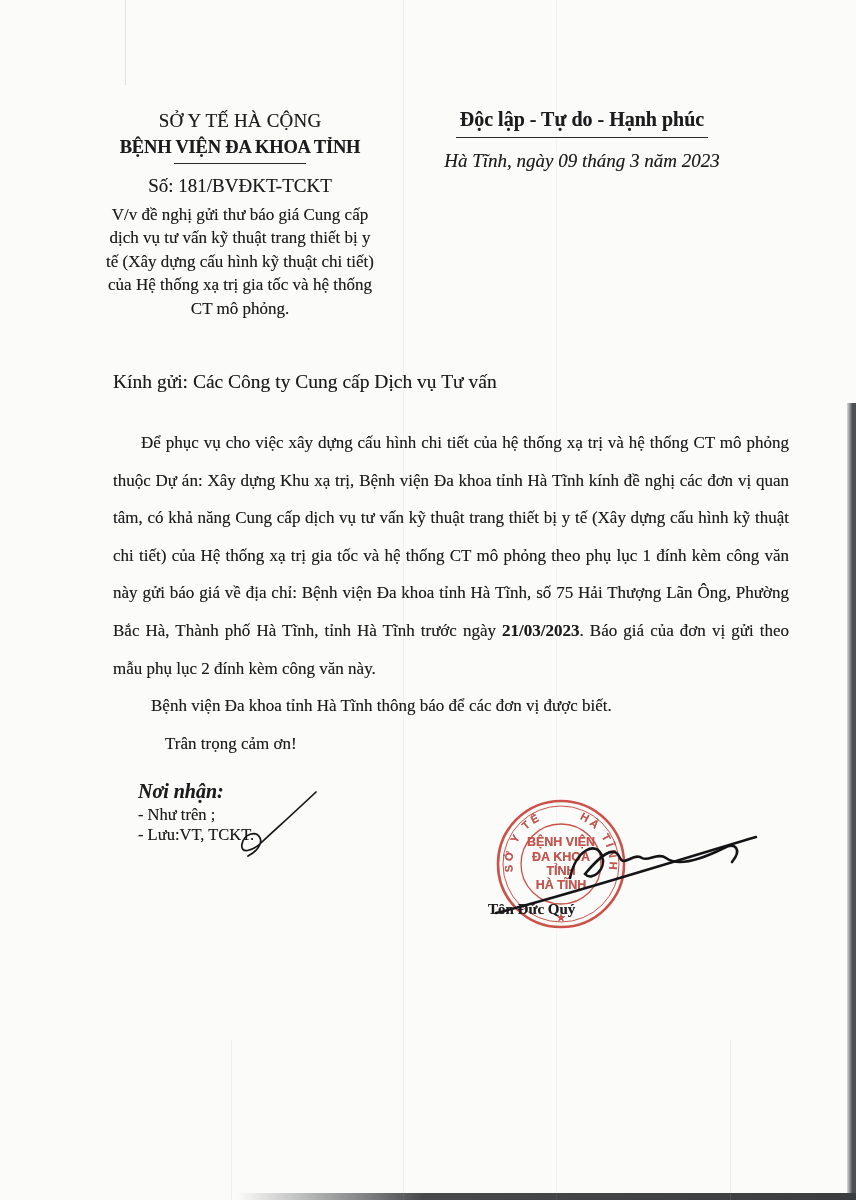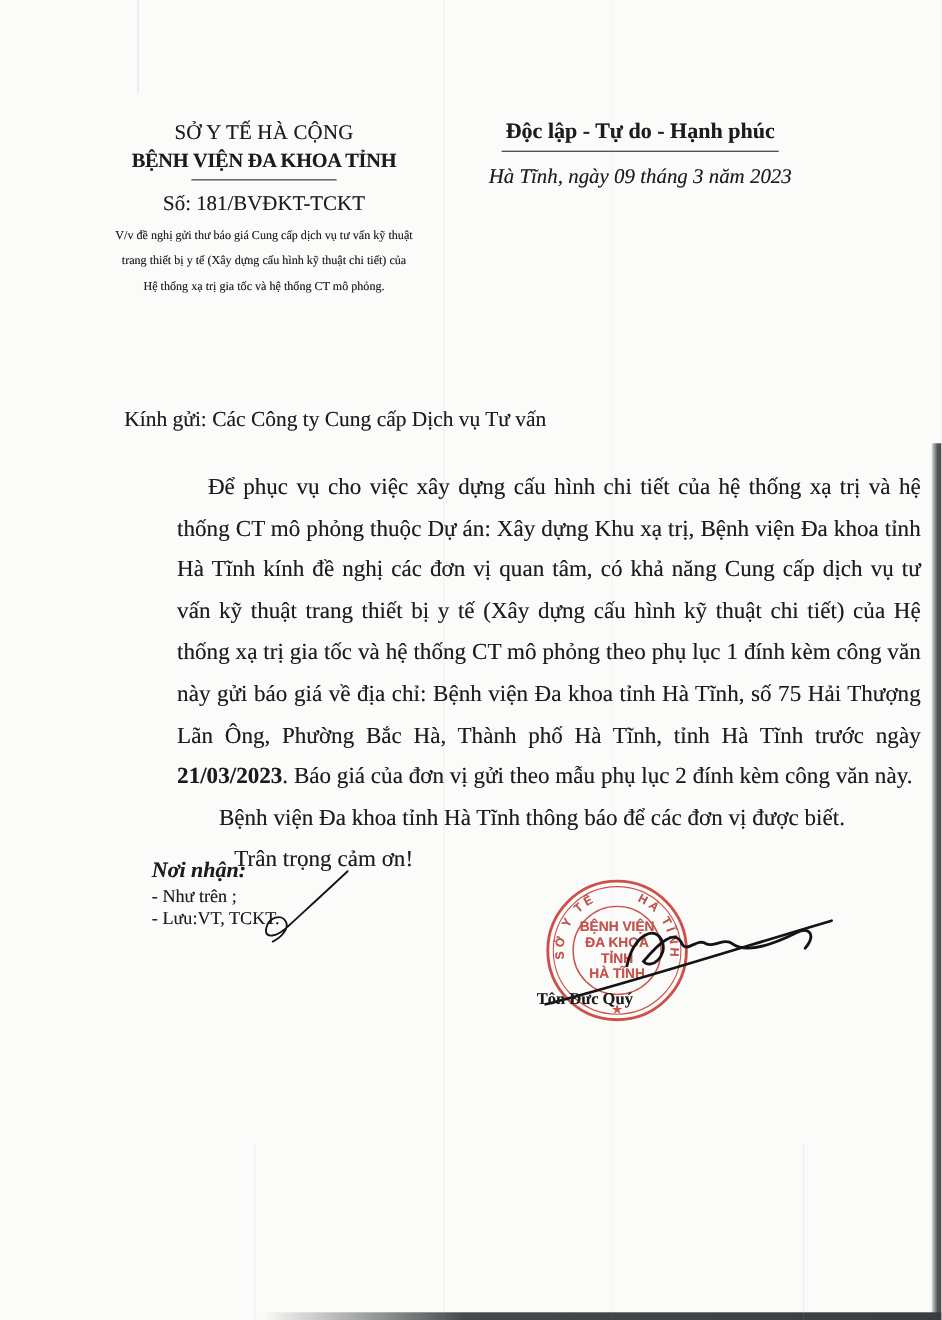--- a/index.html
+++ b/index.html
@@ -12,29 +12,29 @@
     font-family:"Liberation Serif", serif;
     color:#1c1c1e;
     text-shadow:0 0 0.6px rgba(10,10,10,0.45);
   }
   
   .hdr-left{position:absolute;left:95px;top:110px;width:290px;text-align:center;line-height:1.2;}
   .org-parent{font-size:19px;letter-spacing:0.2px;}
   .org-name{font-size:18.5px;font-weight:bold;letter-spacing:-0.2px;margin-top:3px;}
   .rule-left{width:132px;height:0;border-top:1.6px solid #2a2a2c;margin:5px auto 0 auto;}
   .doc-number{font-size:19px;margin-top:11px;}
-  .subject{font-size:11px;line-height:23.5px;margin:5px auto 0 auto;width:272px;}
+  .subject{font-size:17px;line-height:23.5px;margin:5px auto 0 auto;width:272px;}
   .hdr-right{position:absolute;left:382px;top:104px;width:400px;text-align:center;line-height:1.2;}
   .national{font-size:19px;font-weight:bold;letter-spacing:-0.2px;}
   .motto{font-size:20px;font-weight:bold;margin-top:3px;}
   .rule-right{width:252px;height:0;border-top:1.7px solid #2a2a2c;margin:6px auto 0 auto;}
   .dateline{font-size:19px;font-style:italic;margin-top:12px;}
   
   .salutation{position:absolute;left:113px;top:371px;width:676px;font-size:19.5px;}
-  .body-text{position:absolute;left:113px;top:424px;width:676px;font-size:21px;line-height:37.6px;text-align:justify;margin-left:48px;}
+  .body-text{position:absolute;left:113px;top:424px;width:676px;font-size:17px;line-height:37.6px;text-align:justify;}
   .body-text p{margin:0;}
   .p1{text-indent:28px;}
   .p2{text-indent:38px;}
   .p3{text-indent:52px;}
   .deadline{font-weight:bold;}
   
   .recipients{position:absolute;left:138px;top:781px;font-size:16.5px;line-height:20.5px;}
   .recipients .label{font-size:20px;font-weight:bold;font-style:italic;margin-bottom:3px;}
   .sign-titles{position:absolute;left:488px;top:777px;width:284px;text-align:center;font-size:19px;font-weight:bold;line-height:25px;z-index:4;}
   .signer{position:absolute;left:488px;top:901px;width:284px;text-align:left;font-size:15px;font-weight:bold;z-index:4;}

